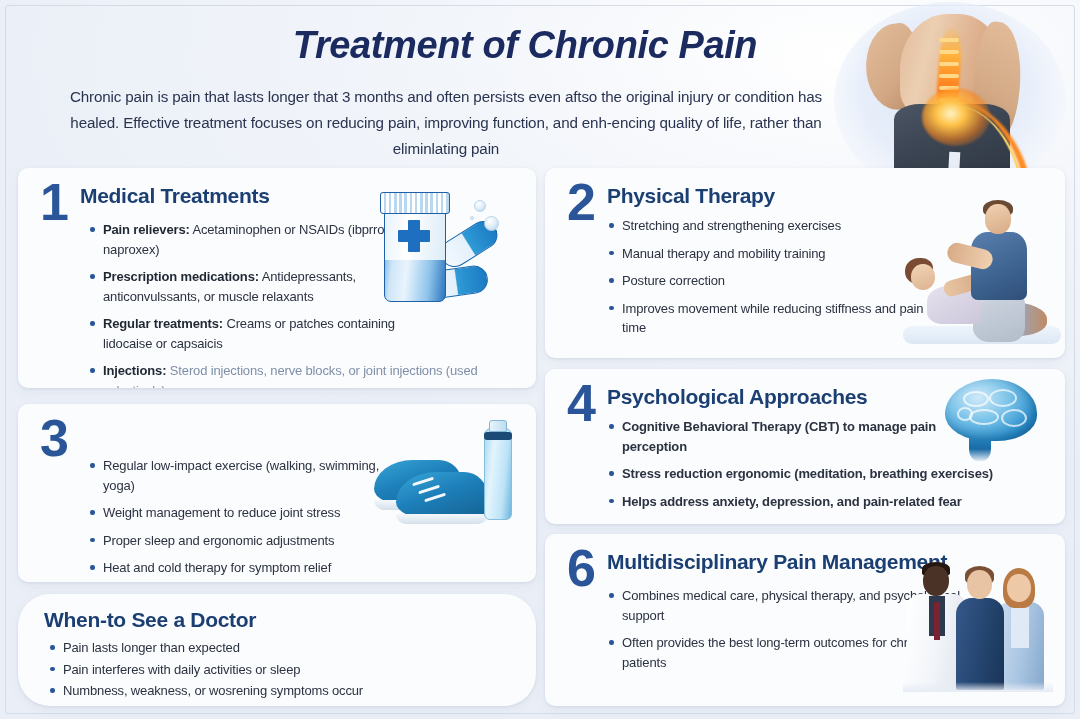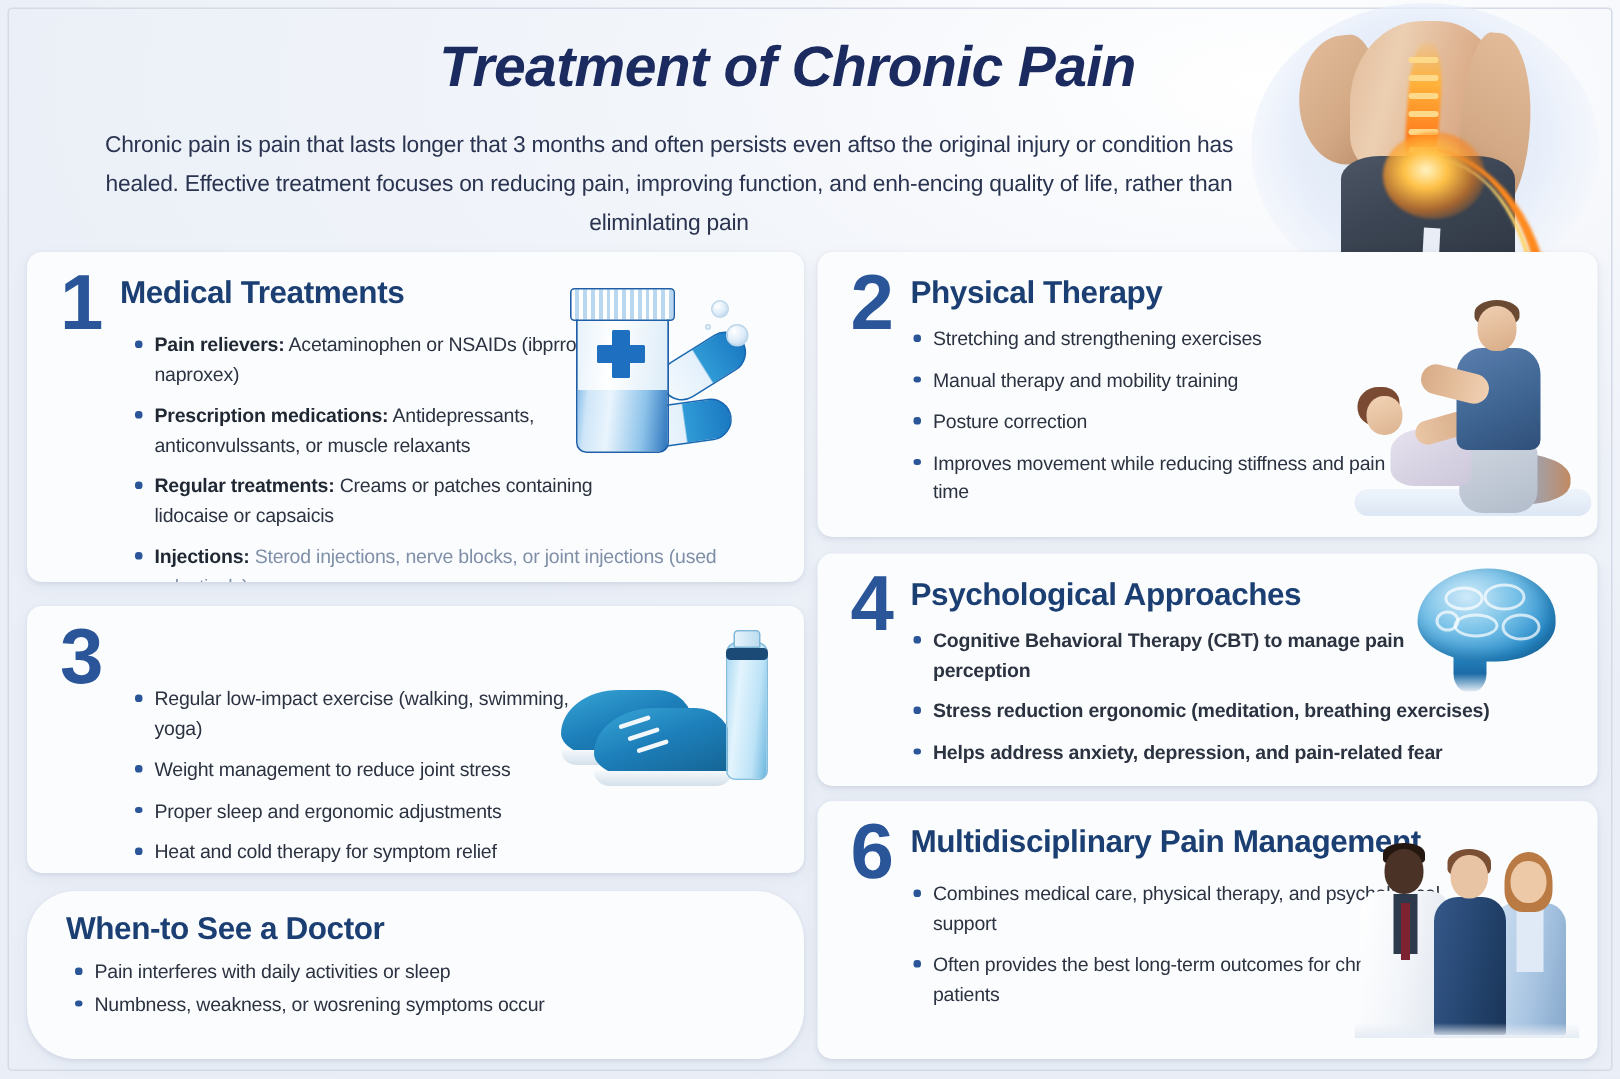--- a/index.html
+++ b/index.html
@@ -579,20 +579,21 @@
         <div id="gy-3" class="gyrus"></div>
         <div id="gy-4" class="gyrus"></div>
         <div id="gy-5" class="gyrus"></div>
       </div>
     </div>
   </div>
 
   <div class="card" id="card-5">
     <div class="card-title">When-to See a Doctor</div>
     <ul class="bullets">
+      <li>Pain lasts longer than expected</li>
       <li>Pain interferes with daily activities or sleep</li>
       <li>Numbness, weakness, or wosrening symptoms occur</li>
     </ul>
   </div>
 
   <div class="card" id="card-6">
     <div class="card-num">6</div>
     <div class="card-title">Multidisciplinary Pain Management</div>
     <ul class="bullets">
       <li>Combines medical care, physical therapy, and psychological support</li>

